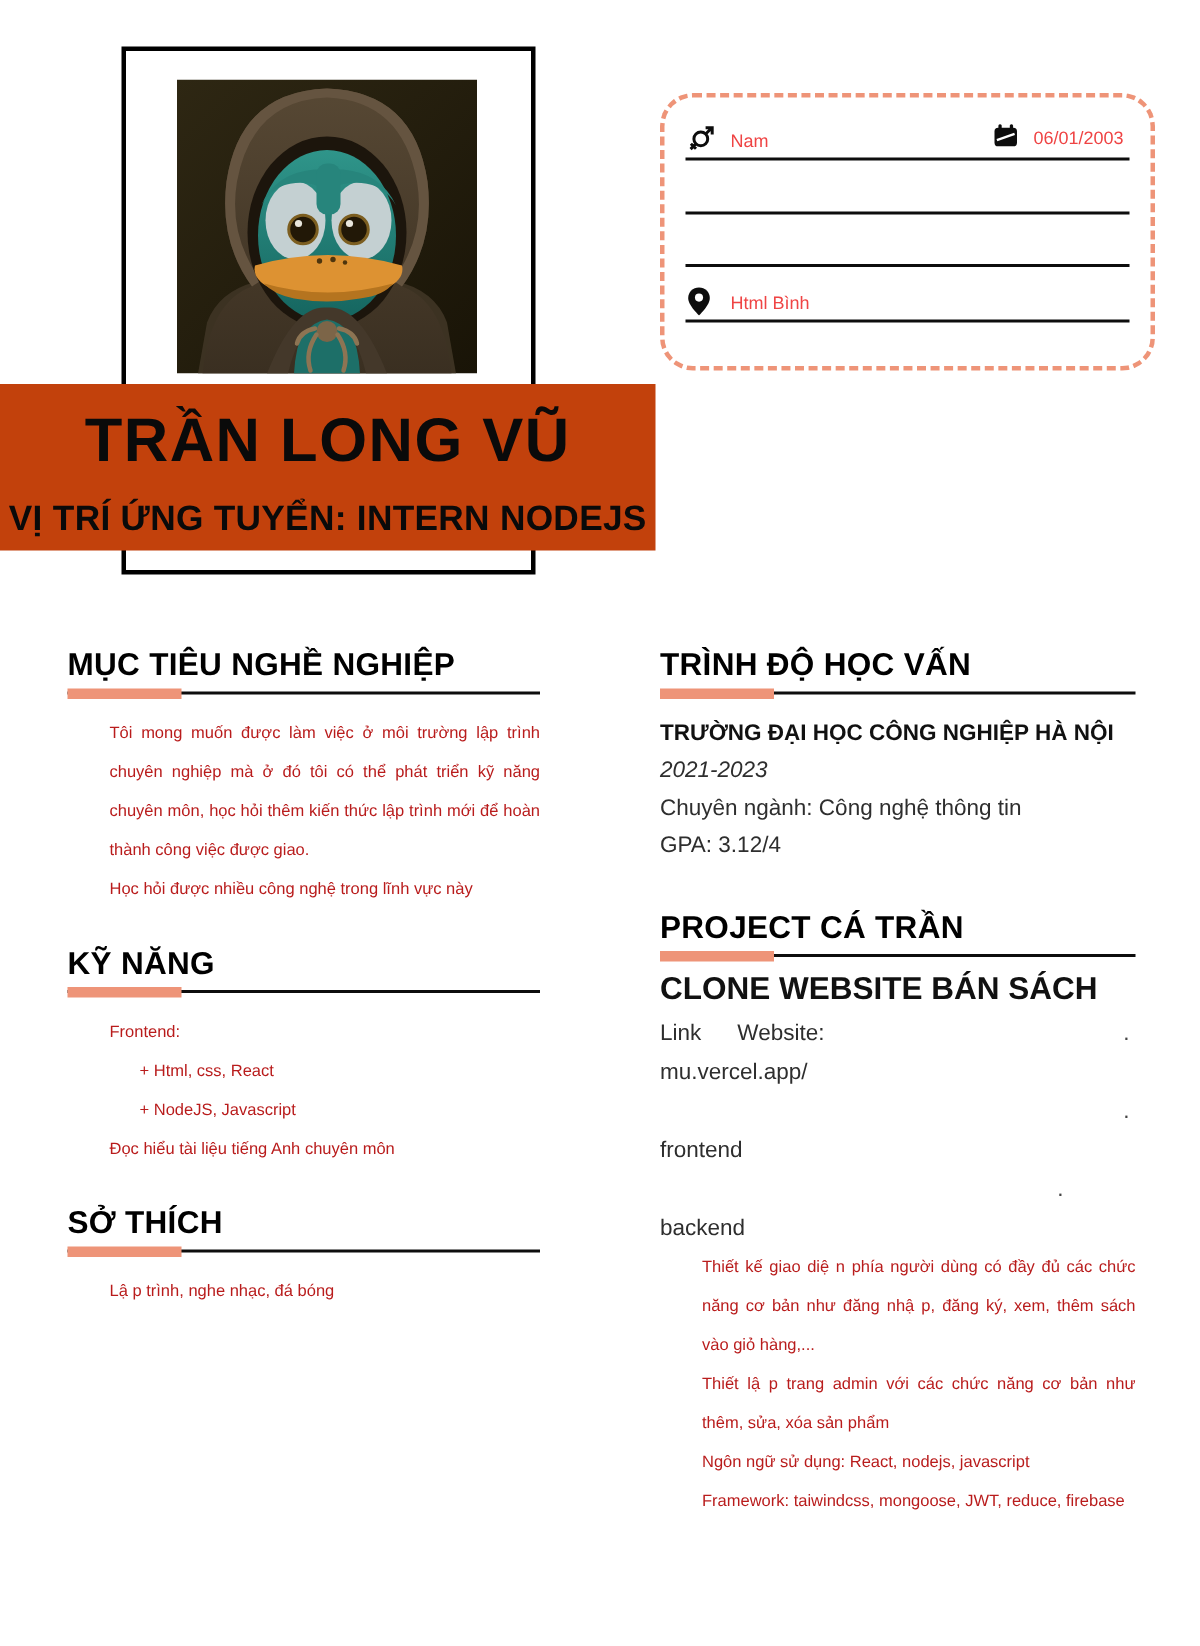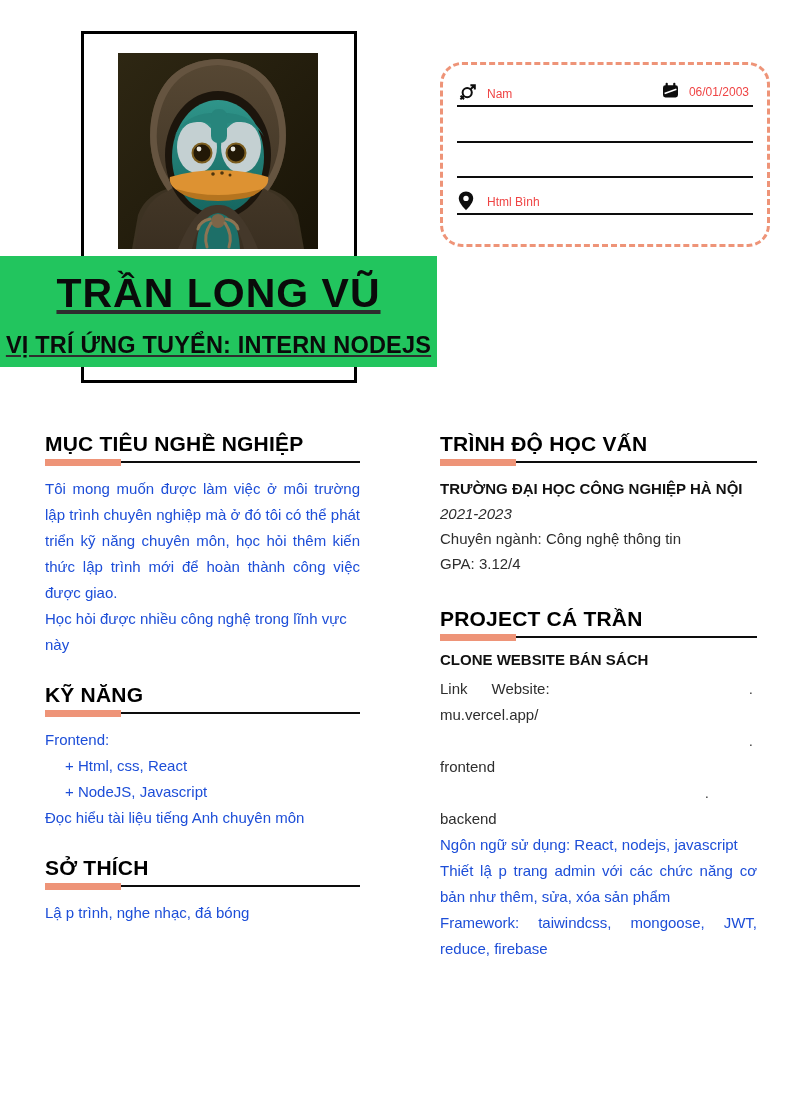--- a/index.html
+++ b/index.html
@@ -7,21 +7,21 @@
   .page {
     position:relative; width:800px; height:1097px; background:#ffffff;
     font-family:"Liberation Sans","DejaVu Sans",sans-serif; color:#2e2e2e; overflow:hidden;
   }
 
   
   .photo-frame { position:absolute; left:81px; top:31px; width:276px; height:352px; border:3px solid #000; }
   .photo { position:absolute; left:118px; top:53px; width:200px; height:196px; }
   .photo svg { display:block; }
 
-  .title-block { position:absolute; left:0; top:256px; width:437px; background:#22c55e; text-align:center; padding:14px 0 8px;text-decoration:underline; }
+  .title-block { position:absolute; left:0; top:256px; width:437px; background:#c2410c; text-align:center; padding:14px 0 8px; }
   .cv-name { font-size:41px; font-weight:700; letter-spacing:1px; color:#0a0a0a; line-height:46px; }
   .cv-position { font-size:23.5px; font-weight:700; letter-spacing:0.2px; color:#0a0a0a; margin-top:15px; line-height:28px; }
 
   
   .info-box { position:absolute; left:440px; top:62px; width:330px; height:185px;
               border:3px dashed #EE9478; border-radius:22px; }
   .info-line { position:absolute; left:14px; width:296px; height:26px; border-bottom:2px solid #0d0d0d; }
   .il-1 { top:16px; } .il-2 { top:52px; } .il-3 { top:87px; } .il-4 { top:124px; }
   .info-icon { position:absolute; left:1px; bottom:3px; width:18px; height:19px; }
   .info-text { position:absolute; left:30px; bottom:4px; font-size:12px; color:#ef4444; }
@@ -31,33 +31,33 @@
 
   
   .col { position:absolute; top:432px; }
   .col-left  { left:45px;  width:315px; }
   .col-right { left:440px; width:317px; }
 
   h2.sec-title { font-size:21px; font-weight:700; color:#000; letter-spacing:0.2px; line-height:24px; }
   .rule { position:relative; border-bottom:2.5px solid #0d0d0d; margin-top:5px; }
   .rule .accent-bar { position:absolute; left:0; bottom:-5px; width:76px; height:7px; background:#EE9478; }
 
-  .body-txt { font-size:15px; line-height:26px; color:#1d4ed8; }
+  .body-txt { font-size:11px; line-height:26px; color:#b91c1c;margin-left:28px; }
   .just { text-align:justify; }
   .mt-body { margin-top:13px; }
   .sec-gap { margin-top:25px; }
   .sec-gap-lg { margin-top:31px; }
 
   .skill-indent { padding-left:20px; }
 
   .edu-school { font-size:15px; font-weight:700; color:#111; line-height:25px; margin-top:13px; }
   .edu-years  { font-size:15px; font-style:italic; line-height:25px; }
   .edu-line   { font-size:15px; line-height:25px; }
 
-  .proj-name { font-size:15px; font-weight:700; color:#111; line-height:20px; margin-top:12px; }
+  .proj-name { font-size:21px; font-weight:700; color:#111; line-height:20px; margin-top:12px; }
   .proj-lines { margin-top:6px; }
   .pline { position:relative; height:26px; font-size:15px; line-height:26px; }
   .pline .w2 { margin-left:24px; }
   .dot { position:absolute; right:4px; top:0; font-size:15px; color:#444; }
   .dot-in { right:48px; }
 </style>
 </head>
 <body>
 
 <div class="page">
@@ -209,20 +209,21 @@
       </div>
       <div class="pline">mu.vercel.app/</div>
       <div class="pline">
         <span class="dot">.</span>
       </div>
       <div class="pline">frontend</div>
       <div class="pline">
         <span class="dot dot-in">.</span>
       </div>
       <div class="pline">backend</div>
+      <p class="body-txt just">Thiết kế giao diệ n phía người dùng có đầy đủ các chức năng cơ bản như đăng nhậ p, đăng ký, xem, thêm sách vào giỏ hàng,...</p>
+      <p class="body-txt just">Thiết lậ p trang admin với các chức năng cơ bản như thêm, sửa, xóa sản phẩm</p>
       <p class="body-txt">Ngôn ngữ sử dụng: React, nodejs, javascript</p>
-      <p class="body-txt just">Thiết lậ p trang admin với các chức năng cơ bản như thêm, sửa, xóa sản phẩm</p>
       <p class="body-txt just">Framework: taiwindcss, mongoose, JWT, reduce, firebase</p>
     </div>
 
   </div>
 
 </div>
 
 </body></html>

